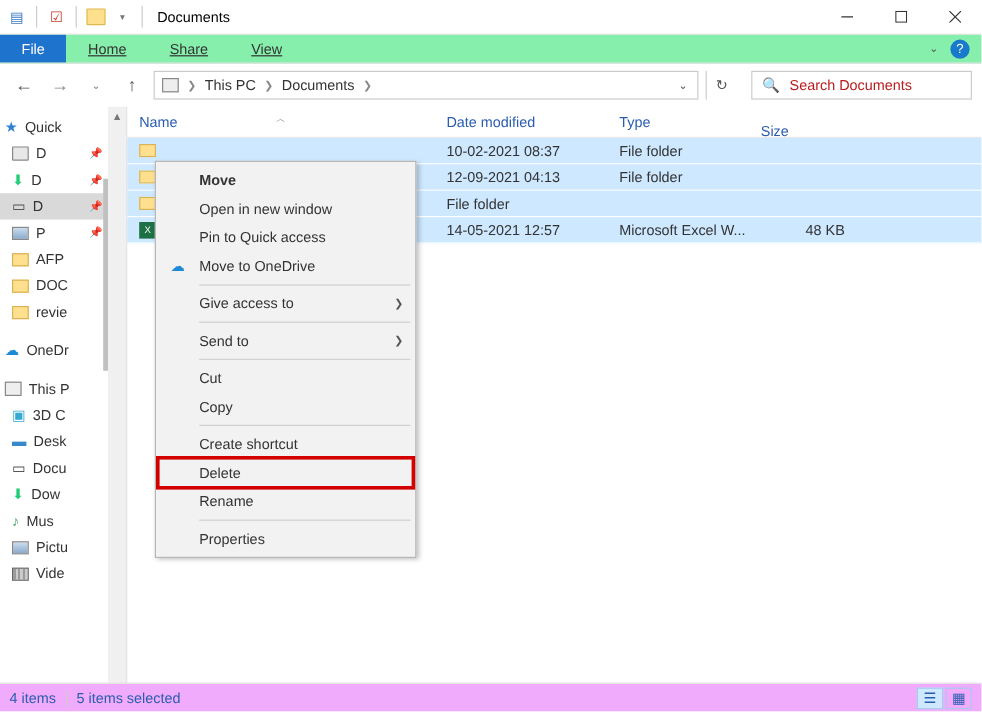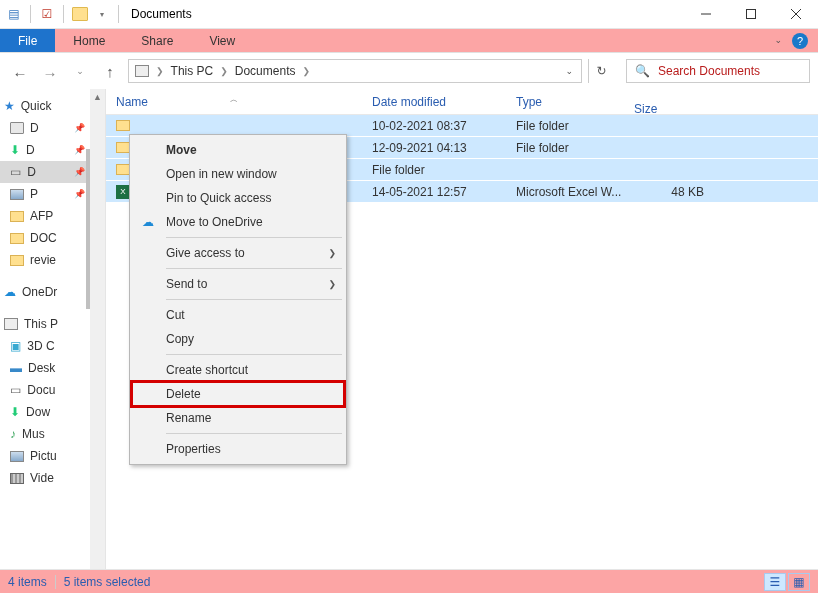--- a/index.html
+++ b/index.html
@@ -9,23 +9,23 @@
   .titlebar { display: flex; align-items: center; height: 29px; background: #fff; border-bottom: 1px solid #e5e5e5;}
   .qat { display: flex; align-items: center; gap: 6px; padding: 0 6px; }
   .qat-icon { width: 16px; height: 16px; display: flex; align-items: center; justify-content: center; font-size: 12px; }
   .qat-divider { width: 1px; height: 18px; background: #ccc; margin: 0 2px; }
   .folder-icon-small { width: 16px; height: 14px; background: #ffe08f; border: 1px solid #e0b94f; border-radius: 1px; display:inline-block;}
   .title-text { flex: 1; padding-left: 4px; color: #000; font-size: 12px; }
   .win-controls { display: flex; }
   .win-btn { width: 45px; height: 29px; display: flex; align-items: center; justify-content: center; font-size: 12px; }
 
   
-  .ribbon { display: flex; align-items: stretch; height: 24px; background: #fca5a5; border-bottom: 1px solid #e1e1e1; }
+  .ribbon { display: flex; align-items: stretch; height: 24px; background: #86efac; border-bottom: 1px solid #e1e1e1; }
   .file-tab { background: #1e73cc; color: #fff; padding: 0 18px; display: flex; align-items: center; font-size: 12px;}
-  .ribbon-tab { padding: 0 18px; display: flex; align-items: center; color: #333; }
+  .ribbon-tab { padding: 0 18px; display: flex; align-items: center; color: #333; text-decoration: underline; }
   .ribbon-spacer { flex: 1; }
   .help-btn { width: 16px; height: 16px; border-radius: 50%; background: #1979ca; color: #fff; display: flex; align-items: center; justify-content: center; font-size: 11px; margin: 4px 10px 0 4px;}
   .chev-small { color:#555; font-size:9px; padding:6px 6px 0 0;}
 
   
   .navbar { display: flex; align-items: center; height: 36px; padding: 4px 8px; gap: 6px; }
   .nav-arrow { width: 24px; height: 24px; display: flex; align-items: center; justify-content: center; color: #888; font-size: 15px;}
   .nav-arrow.enabled { color: #555; }
   .addrbar { flex: 1; display: flex; align-items: center; height: 24px; border: 1px solid #ccc; padding: 0 2px; }
   .crumb { display: flex; align-items: center; padding: 0 4px; color:#333;}
@@ -77,21 +77,21 @@
 
   
   .ctxmenu{position:absolute;left:129px;top:134px;width:218px;background:#f2f2f2;border:1px solid #b7b7b7;box-shadow:2px 2px 4px rgba(0,0,0,.25);padding:3px 2px;}
   .mi{display:flex;align-items:center;height:24px;padding:0 8px 0 34px;color:#333;position:relative;}
   .mi .mi-icon{position:absolute;left:8px;width:16px;text-align:center;}
   .mi .mi-arrow{margin-left:auto;font-size:9px;color:#555;}
   .mi-sep{height:1px;background:#d0d0d0;margin:3px 2px 3px 34px;}
   .mi.highlight{outline:3px solid #d40000;outline-offset:-1px;}
 
   
-  .status{position:absolute;bottom:0;left:0;right:0;height:24px;border-top:1px solid #e5e5e5;display:flex;align-items:center;padding:0 8px;color:#2a5db0;background:#fca5a5;}
+  .status{position:absolute;bottom:0;left:0;right:0;height:24px;border-top:1px solid #e5e5e5;display:flex;align-items:center;padding:0 8px;color:#2a5db0;background:#f0abfc;}
   .status-sep{width:1px;height:14px;background:#ccc;margin:0 8px;}
   .view-toggles{margin-left:auto;display:flex;gap:2px;}
   .view-toggle{width:22px;height:18px;border:1px solid #a8caee;display:flex;align-items:center;justify-content:center;}
   .view-toggle.active{background:#cde8ff;}
 </style>
 </head>
 <body>
 
 <div class="titlebar">
   <div class="qat">

